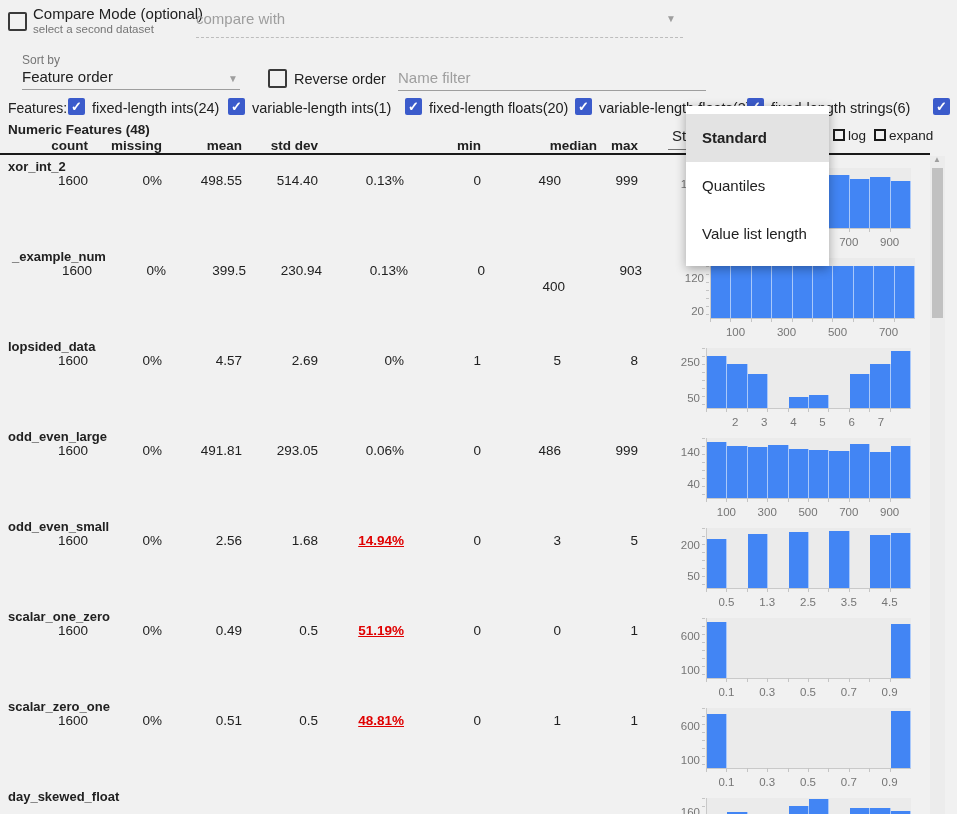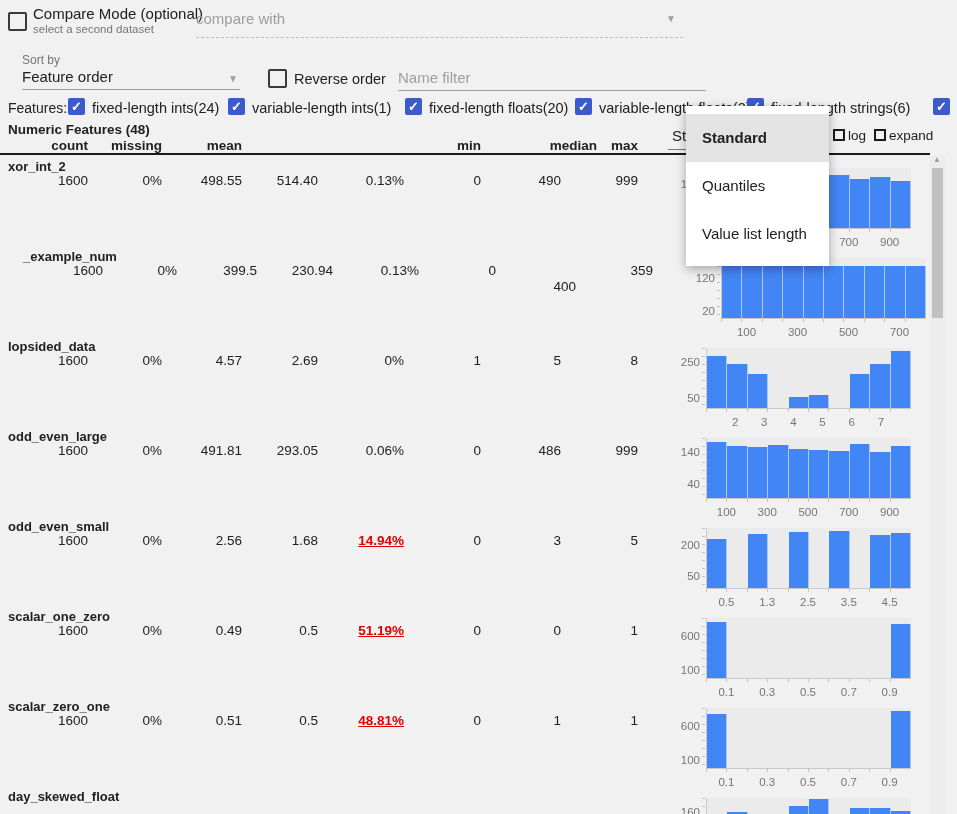--- a/index.html
+++ b/index.html
@@ -70,20 +70,21 @@
       <div class="abs cb-blue" style="left:747px;top:98px;">✓</div>
       <div class="abs" style="left:771px;top:100px;font-size:14.5px;">fixed-length strings(6)</div>
       <div class="abs cb-blue" style="left:933px;top:98px;">✓</div>
     </div>
 
   <div class="abs bold" style="left:8px;top:122px;font-size:13.5px;">Numeric Features (48)</div>
   <div id="col-headers" class="abs" style="left:0;top:138px;width:660px;height:16px;">
       <div class="colhdr" style="left:0;width:88px;">count</div>
       <div class="colhdr" style="left:0;width:162px;">missing</div>
       <div class="colhdr" style="left:0;width:242px;">mean</div>
+      <div class="colhdr" style="left:0;width:318px;">std dev</div>
       <div class="colhdr" style="left:0;width:481px;">min</div>
       <div class="colhdr" style="left:0;width:561px;margin-left:36px;">median</div>
       <div class="colhdr" style="left:0;width:638px;">max</div>
     </div>
 
   <div class="abs" style="left:672px;top:127px;font-size:15px;z-index:1;">Standard</div>
   <div class="abs" style="left:668px;top:149px;width:34px;border-bottom:1px solid #757575;z-index:1;"></div>
 
   <div class="abs" style="left:833px;top:128px;font-size:13.5px;"><span class="cb-mini"></span><span>log</span></div>
   <div class="abs" style="left:874px;top:128px;font-size:13.5px;"><span class="cb-mini"></span><span>expand</span></div>
@@ -118,30 +119,30 @@
             <div class="bar" style="left:90%;width:10%;height:47px;"></div>
           </div>
           <div class="xticks" style="left:46px;top:70px;width:204px;"></div>
           <div class="xlab" style="left:44.400000000000006px;top:78px;">100</div>
           <div class="xlab" style="left:85.19999999999999px;top:78px;">300</div>
           <div class="xlab" style="left:126px;top:78px;">500</div>
           <div class="xlab" style="left:166.79999999999998px;top:78px;">700</div>
           <div class="xlab" style="left:207.6px;top:78px;">900</div>
         </div>
       </div>
-      <div class="abs" style="left:15px;top:248px;width:930px;height:90px;">
+      <div class="abs" style="left:4px;top:248px;width:930px;height:90px;">
         <div class="fname">_example_num</div>
         <div class="cell" style="left:0;width:88px;">1600</div>
         <div class="cell" style="left:0;width:162px;">0%</div>
         <div class="cell" style="left:0;width:242px;">399.5</div>
         <div class="cell" style="left:0;width:318px;">230.94</div>
         <div class="cell" style="left:0;width:404px;">0.13%</div>
         <div class="cell" style="left:0;width:481px;">0</div>
         <div class="cell" style="left:0;width:561px;margin-top:16px;">400</div>
-        <div class="cell" style="left:0;width:638px;">359</div>
+        <div class="cell" style="left:0;width:638px;">903</div>
         <div class="abs" style="left:660px;top:0;width:256px;height:90px;">
           <div class="ylab" style="left:0;width:40px;top:24.08108108108108px;">120</div>
           <div class="ylab" style="left:0;width:40px;top:56.513513513513516px;">20</div>
           <div class="yticks" style="left:42px;top:10px;height:60px;"></div>
           <div class="plot" style="left:46px;top:10px;width:204px;height:60px;">
             <div class="bar" style="left:0%;width:10%;height:52px;"></div>
             <div class="bar" style="left:10%;width:10%;height:52px;"></div>
             <div class="bar" style="left:20%;width:10%;height:52px;"></div>
             <div class="bar" style="left:30%;width:10%;height:52px;"></div>
             <div class="bar" style="left:40%;width:10%;height:52px;"></div>

